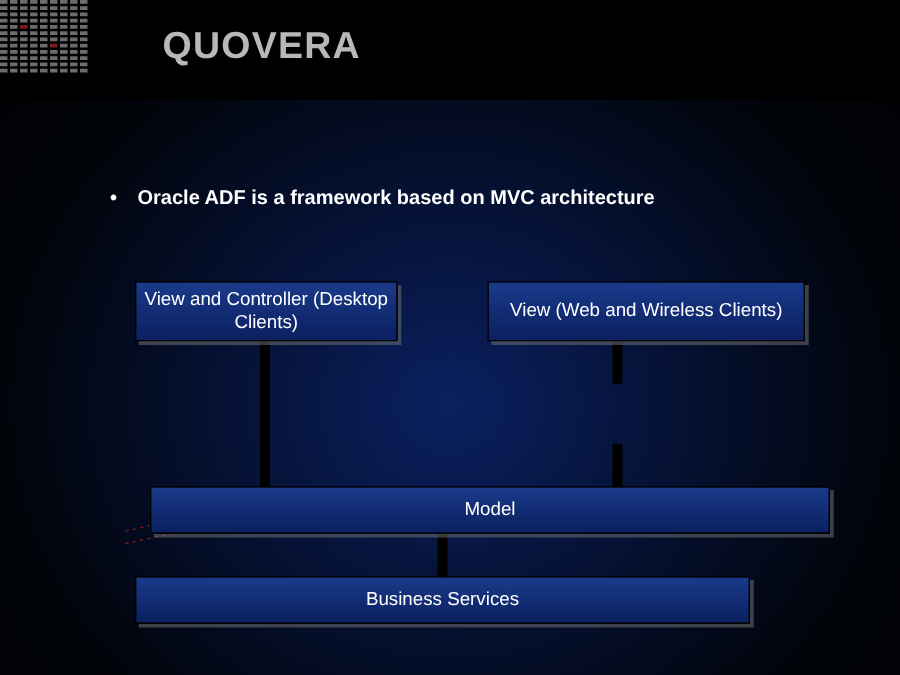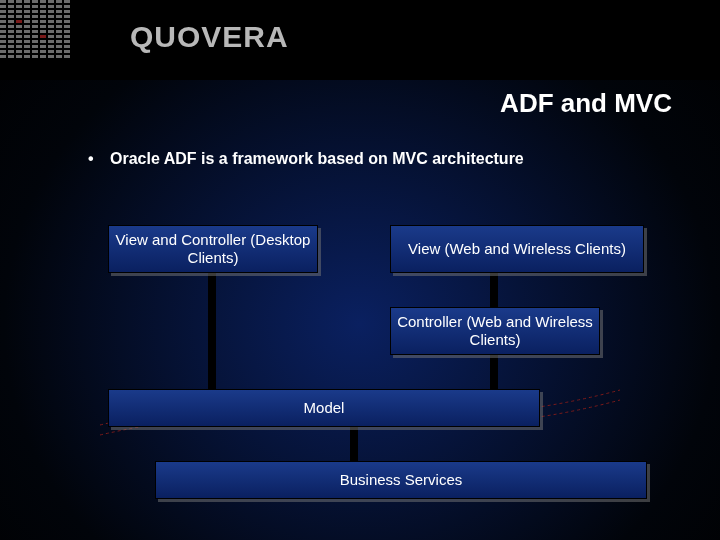--- a/index.html
+++ b/index.html
@@ -89,22 +89,22 @@
     display: flex;
     align-items: center;
     justify-content: center;
     line-height: 1.2;
     padding: 4px;
     box-shadow: 3px 3px 0 rgba(120,120,120,0.5);
   }
   .box.view-desktop { top: 0; left: 8px; width: 210px; height: 48px; }
   .box.view-web { top: 0; left: 290px; width: 254px; height: 48px; }
   .box.controller-web { top: 82px; left: 290px; width: 210px; height: 48px; }
-  .box.model { top: 164px; left: 8px; width: 432px; height: 38px; }
-  .box.business { top: 236px; left: 8px; width: 492px; height: 38px; margin-left: 47px; }
+  .box.model { top: 164px; left: 20px; width: 544px; height: 38px; }
+  .box.business { top: 236px; left: 8px; width: 492px; height: 38px; }
   .connector {
     position: absolute;
     background: #000;
     width: 8px;
   }
   .c-desktop-model { left: 108px; top: 48px; height: 116px; }
   .c-viewweb-ctrl { left: 390px; top: 48px; height: 34px; }
   .c-ctrl-model { left: 390px; top: 130px; height: 34px; }
   .c-model-bus { left: 250px; top: 202px; height: 34px; }
   .dotted-curve {
@@ -132,36 +132,34 @@
       <div class="accent-row"><span></span><span></span><span></span><span></span><span></span><span></span><span></span><span></span><span></span></div>
       <div class="accent-row"><span></span><span></span><span></span><span></span><span></span><span class="red"></span><span></span><span></span><span></span></div>
       <div class="accent-row"><span></span><span></span><span></span><span></span><span></span><span></span><span></span><span></span><span></span></div>
       <div class="accent-row"><span></span><span></span><span></span><span></span><span></span><span></span><span></span><span></span><span></span></div>
       <div class="accent-row"><span></span><span></span><span></span><span></span><span></span><span></span><span></span><span></span><span></span></div>
       <div class="accent-row"><span></span><span></span><span></span><span></span><span></span><span></span><span></span><span></span><span></span></div>
     </div>
     <div class="logo">QUOVERA</div>
   </div>
 
-  <div class="title">ADF and MVC</div>
 
   <div class="bullet">Oracle ADF is a framework based on MVC architecture</div>
 
   <div class="diagram">
 
     <svg class="dotted-curve" viewBox="0 0 520 60" preserveAspectRatio="none">
       <path d="M 0 40 Q 130 10 260 25 T 520 5" stroke="#7a1a1a" stroke-width="1" fill="none" stroke-dasharray="3 3"></path>
       <path d="M 0 50 Q 130 20 260 35 T 520 15" stroke="#7a1a1a" stroke-width="1" fill="none" stroke-dasharray="3 3"></path>
     </svg>
 
     <div class="connector c-desktop-model"></div>
     <div class="connector c-viewweb-ctrl"></div>
     <div class="connector c-ctrl-model"></div>
     <div class="connector c-model-bus"></div>
 
     <div class="box view-desktop">View and Controller (Desktop Clients)</div>
     <div class="box view-web">View (Web and Wireless Clients)</div>
-    <div class="box controller-web">Controller (Web and Wireless Clients)</div>
     <div class="box model">Model</div>
     <div class="box business">Business Services</div>
   </div>
 
 </div>
 
 </body></html>

